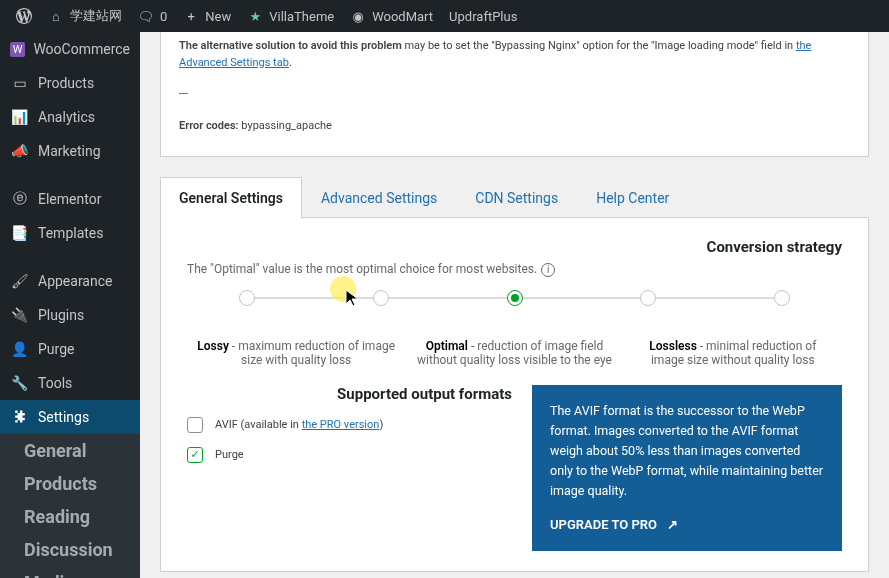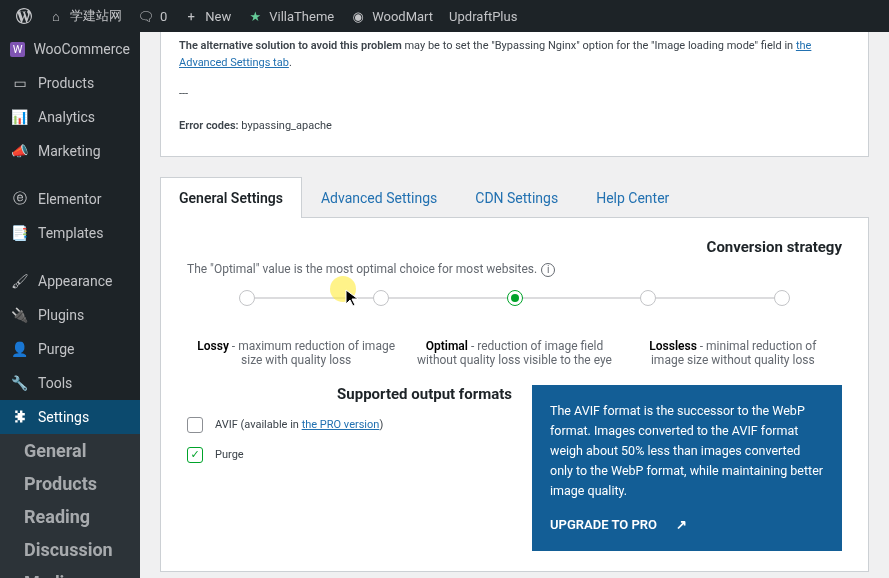--- a/index.html
+++ b/index.html
@@ -41,21 +41,21 @@
 .slider-label { flex: 1; padding: 0 10px; }
 .slider-label strong { color: #000000; font-weight: 600; }
 
 .formats-row { display: flex; gap: 20px; margin-top: 18px; }
 .formats-left { flex: 1; }
 .checkbox-row { display: flex; align-items: center; gap: 12px; margin: 14px 0; font-size: 11px; color: #3c434a; }
 .checkbox { width: 16px; height: 16px; border: 1px solid #8c8f94; border-radius: 3px; display: inline-flex; align-items: center; justify-content: center; background: #fff; }
 .checkbox.checked { border-color: #00a32a; color: #00a32a; }
 .checkbox-row a { color: #2271b1; text-decoration: underline; }
 .pro-box { width: 310px; background: #135e96; color: #fff; padding: 16px 18px; font-size: 12.5px; line-height: 1.6; }
-.pro-link { margin-top: 14px; font-weight: 600; font-size: 13px; display: flex; align-items: center; gap: 19px; cursor: pointer; }
+.pro-link { margin-top: 14px; font-weight: 600; font-size: 13px; display: flex; align-items: center; gap: 10px; cursor: pointer; }
 
 .cursor { position: absolute; left: 344px; top: 288px; width: 20px; height: 20px; pointer-events: none; z-index: 100; }
 .highlight { position: absolute; left: 330px; top: 276px; width: 26px; height: 26px; border-radius: 50%; background: rgba(255, 235, 59, 0.6); pointer-events: none; z-index: 99; }
 </style>
 </head>
 <body>
 
 <div class="admin-bar">
   <div class="admin-bar-item">
       <span class="ab-icon">

